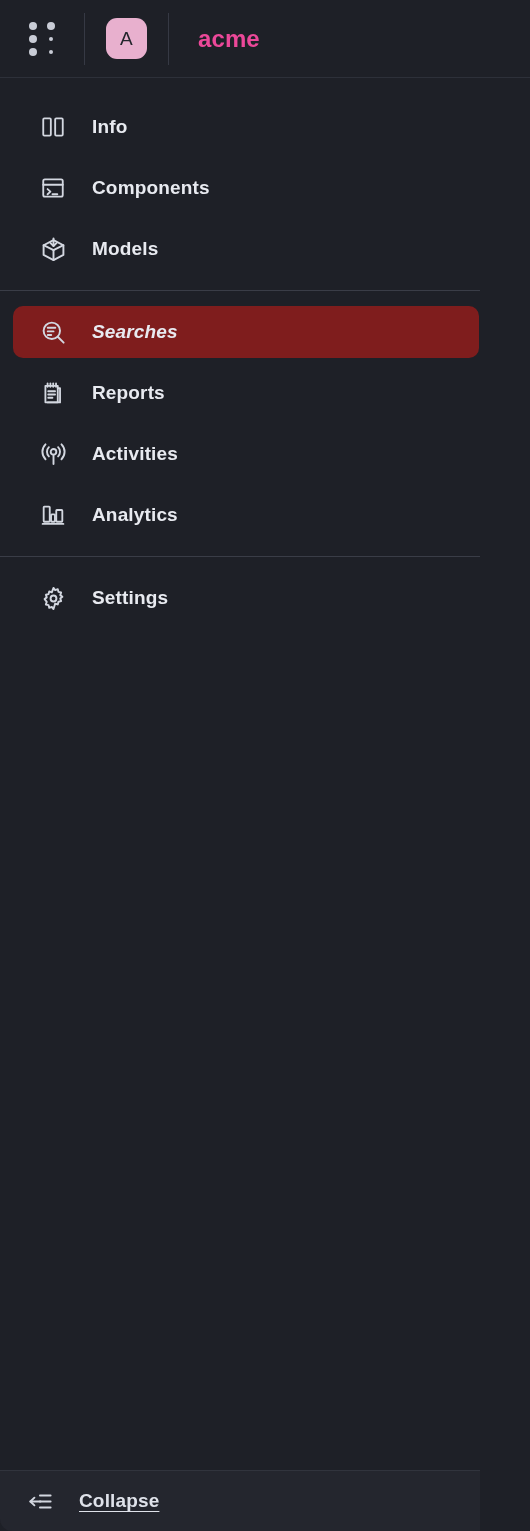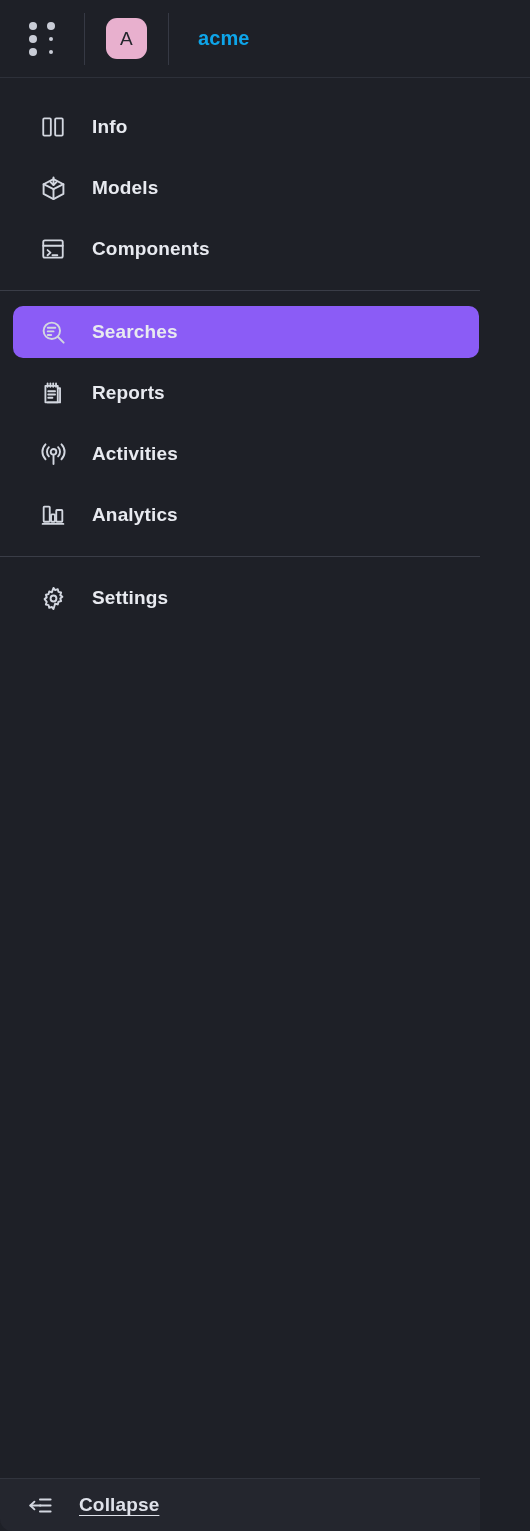--- a/index.html
+++ b/index.html
@@ -86,22 +86,22 @@
     font-size: 19px;
     font-weight: 400;
     display: flex;
     align-items: center;
     justify-content: center;
     letter-spacing: .2px;
   }
 
   .org-name {
     padding-left: 29px;
-    color: #0ea5e9;
-    font-size: 20px;
+    color: #ec4899;
+    font-size: 24px;
     font-weight: 700;
     letter-spacing: .1px;
     cursor: pointer;
   }
 
   
   .nav {
     flex: 1 1 auto;
     padding-top: 14px;
     overflow: hidden;
@@ -133,37 +133,38 @@
   .nav-item .ico svg { display: block; }
   .nav-item .lbl {
     margin-left: 24px;
     color: #e8eaf0;
     font-size: 19px;
     font-weight: 700;
     letter-spacing: .15px;
     white-space: nowrap;
   }
   .nav-item.active {
-    background: #8b5cf6;
+    background: #7f1d1d;
+    font-style: italic;
   }
 
   .nav-divider {
     height: 1px;
     width: 480px;
     background: #3a3d47;
     margin: 15px 0 15px 0;
   }
 
   
   .footer {
     position: absolute;
     left: 0;
     bottom: 0;
     width: 480px;
-    height: 53px;
+    height: 61px;
     background: #24262e;
     border-top: 1px solid #31343d;
     border-bottom-left-radius: 12px;
     display: flex;
     align-items: center;
     padding-left: 25px;
     cursor: pointer;
   }
   .footer .ico {
     width: 30px;
@@ -223,41 +224,41 @@
             <rect x="3" y="4" width="7" height="16" rx="1"></rect>
             <rect x="14" y="4" width="7" height="16" rx="1"></rect>
           </svg>
         </span>
         <span class="lbl">Info</span>
       </div>
 
 
       <div class="nav-item">
         <span class="ico">
+          <svg width="26" height="26" viewBox="0 0 24 24" fill="none" stroke="currentColor" stroke-width="1.7" stroke-linecap="round" stroke-linejoin="round">
+            <rect x="3" y="4" width="18" height="16" rx="1.5"></rect>
+            <line x1="3" y1="9" x2="21" y2="9"></line>
+            <polyline points="7,13 9.6,15.4 7,17.8"></polyline>
+            <line x1="11.5" y1="17.8" x2="16" y2="17.8"></line>
+          </svg>
+        </span>
+        <span class="lbl">Components</span>
+      </div>
+
+      <div class="nav-item">
+        <span class="ico">
           <svg width="27" height="27" viewBox="0 0 24 24" fill="none" stroke="currentColor" stroke-width="1.7" stroke-linecap="round" stroke-linejoin="round">
             <path d="M3.2 8.2 12 12.6l8.8-4.4"></path>
             <path d="M12 12.6V21"></path>
             <path d="M3.2 8.2 12 3.6l8.8 4.6v8.6L12 21.4 3.2 16.8Z"></path>
             <line x1="12" y1="2.2" x2="12" y2="8.6"></line>
             <polyline points="9.4,6.3 12,8.9 14.6,6.3"></polyline>
           </svg>
         </span>
         <span class="lbl">Models</span>
-      </div>
-
-      <div class="nav-item">
-        <span class="ico">
-          <svg width="26" height="26" viewBox="0 0 24 24" fill="none" stroke="currentColor" stroke-width="1.7" stroke-linecap="round" stroke-linejoin="round">
-            <rect x="3" y="4" width="18" height="16" rx="1.5"></rect>
-            <line x1="3" y1="9" x2="21" y2="9"></line>
-            <polyline points="7,13 9.6,15.4 7,17.8"></polyline>
-            <line x1="11.5" y1="17.8" x2="16" y2="17.8"></line>
-          </svg>
-        </span>
-        <span class="lbl">Components</span>
       </div>
     </div>
 
     <div class="nav-divider"></div>
 
     <div class="nav-group">
 
       <div class="nav-item active">
         <span class="ico">
           <svg width="27" height="27" viewBox="0 0 24 24" fill="none" stroke="currentColor" stroke-width="1.7" stroke-linecap="round" stroke-linejoin="round">

